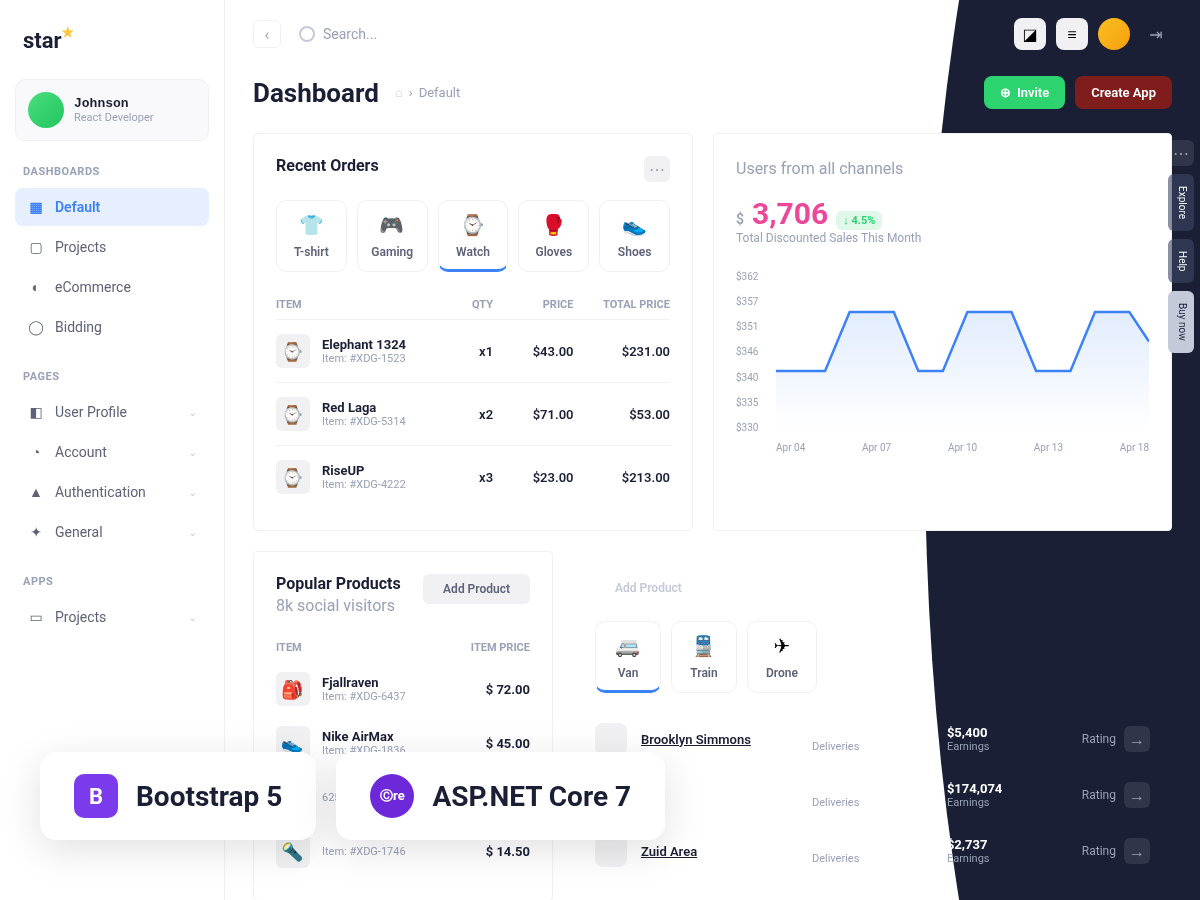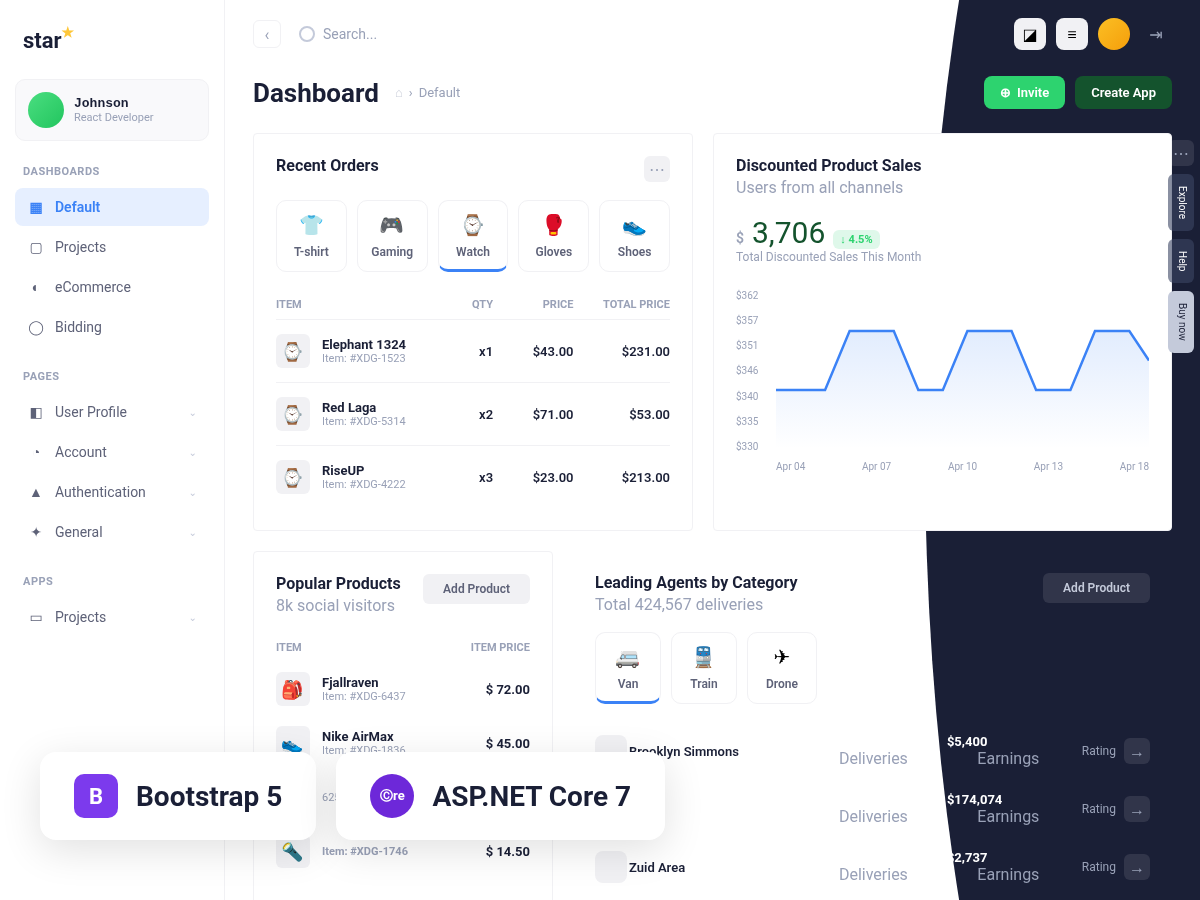--- a/index.html
+++ b/index.html
@@ -35,21 +35,21 @@
 .tb-avatar { width: 32px; height: 32px; border-radius: 50%; background: linear-gradient(135deg, #fbbf24, #f59e0b); }
 
 
 .page-header { display: flex; align-items: center; padding: 8px 28px 24px; }
 .page-title { font-size: 26px; font-weight: 700; color: #1a1f36; margin-right: 16px; }
 .breadcrumb { display: flex; align-items: center; color: #99a1b7; font-size: 13px; gap: 6px; }
 .breadcrumb .home-icon { opacity: 0.5;}
 .header-actions { margin-left: auto; display: flex; gap: 10px; }
 .btn { padding: 9px 16px; border-radius: 8px; font-size: 13px; font-weight: 600; border: none; cursor: pointer; display: flex; align-items: center; gap: 6px; }
 .btn-green { background: #2dd36f; color: #fff; }
-.btn-blue { background: #14532d; color: #fff; }
+.btn-blue { background: #7f1d1d; color: #fff; }
 
 
 .content { padding: 0 28px; display: grid; grid-template-columns: 440px 1fr; gap: 20px; }
 .card { background: #fff; border: 1px solid #f1f1f4; border-radius: 4px; padding: 22px; }
 .card-header { display: flex; justify-content: space-between; align-items: flex-start; margin-bottom: 18px; }
 .card-title { font-size: 16px; font-weight: 700; color: #1a1f36; }
 .card-subtitle { font-size: 16px; color: #99a1b7; margin-top: 3px; }
 .more-btn { width: 26px; height: 26px; border-radius: 6px; background: #f1f1f4; display: flex; align-items: center; justify-content: center; cursor: pointer; color: #99a1b7;}
 
 
@@ -65,45 +65,45 @@
 .table-row { display: grid; grid-template-columns: 2fr 0.7fr 1fr 1.2fr; align-items: center; padding: 14px 0; border-top: 1px solid #f1f1f4; }
 .tr-item { display: flex; align-items: center; gap: 12px; }
 .tr-thumb { width: 34px; height: 34px; border-radius: 6px; background: #f1f1f4; display:flex;align-items:center;justify-content:center;font-size:18px; }
 .tr-name { font-size: 13px; font-weight: 700; color: #1a1f36; }
 .tr-sku { font-size: 11px; color: #99a1b7; }
 .tr-val { text-align: right; font-size: 13px; font-weight: 600; color: #1a1f36; }
 
 
 .sales-amount { display: flex; align-items: baseline; gap: 8px; margin-top: 18px; }
 .sales-currency { font-size: 14px; color: #99a1b7; font-weight: 600; }
-.sales-value { font-size: 30px; font-weight: 400; color: #14532d; }
+.sales-value { font-size: 30px; font-weight: 700; color: #ec4899; }
 .sales-badge { background: #dff8ea; color: #2dd36f; font-size: 11px; font-weight: 700; padding: 3px 7px; border-radius: 6px; }
 .sales-sub { font-size: 12px; color: #99a1b7; margin-bottom: 18px; }
 .chart { position: relative; height: 190px; }
 .chart-ylabels { position: absolute; left: 0; top: 8px; bottom: 20px; display: flex; flex-direction: column; justify-content: space-between; font-size: 10px; color: #99a1b7; }
 .chart-xlabels { position: absolute; left: 40px; right: 0; bottom: 0; display: flex; justify-content: space-between; font-size: 10px; color: #99a1b7; }
 .chart-svg { position: absolute; left: 40px; right: 0; top: 0; bottom: 20px; }
 
 
 .content2 { padding: 20px 28px 0; display: grid; grid-template-columns: 300px 1fr; gap: 20px; }
 .prod-head { display: grid; grid-template-columns: 1fr auto; font-size: 11px; font-weight: 700; color: #99a1b7; padding: 8px 0; }
 .prod-row { display: flex; align-items: center; padding: 10px 0; }
 .prod-price { margin-left: auto; font-size: 13px; font-weight: 700; color: #1a1f36; }
 .add-btn { background: #f1f1f4; color: #5e6278; border: none; padding: 8px 20px; border-radius: 6px; font-size: 12px; font-weight: 600; cursor: pointer; }
 
 
 .agents-card { border: none; }
 .agent-tabs { display: flex; gap: 10px; margin-bottom: 18px; }
 .agent-tab { border: 1px solid #f1f1f4; border-radius: 10px; padding: 10px 18px; text-align: center; cursor: pointer; }
 .agent-tab.active { border-bottom: 3px solid #3b82f6; }
 .agent-row { display: grid; grid-template-columns: 1.5fr 0.9fr 0.9fr auto; align-items: center; padding: 12px 0; gap: 12px;}
-.agent-name { display: flex; align-items: center; gap: 2px; font-size: 13px; font-weight: 600; color: #1a1f36; }
+.agent-name { display: flex; align-items: center; gap: 14px; font-size: 13px; font-weight: 600; color: #1a1f36; text-decoration: underline; }
 .agent-avatar { width: 32px; height: 32px; border-radius: 8px; background: #f1f1f4; }
 .agent-stat { font-size: 13px; font-weight: 700; color: #fff; }
-.agent-stat-label { font-size: 16px; color: #99a1b7; text-align: center; }
+.agent-stat-label { font-size: 11px; color: #99a1b7; }
 .rating-btn { display: flex; align-items: center; gap: 8px; }
 .rating-text { font-size: 12px; color: #99a1b7; }
 .arrow-btn { width: 26px; height: 26px; border-radius: 6px; background: rgba(255,255,255,0.1); display: flex; align-items: center; justify-content: center; color: #99a1b7; cursor: pointer;}
 
 
 .side-rail { position: absolute; right: 6px; top: 140px; display: flex; flex-direction: column; gap: 8px; z-index: 5; }
 .rail-btn { background: rgba(60,70,100,0.6); color: #fff; font-size: 10px; padding: 12px 6px; border-radius: 6px; writing-mode: vertical-rl; cursor: pointer; text-align: center;}
 
 
 .tech-badges { position: absolute; bottom: 60px; left: 40px; display: flex; gap: 20px; z-index: 10; }
@@ -281,21 +281,20 @@
               </div>
     <div class="tr-val">x3</div>
               <div class="tr-val">$23.00</div>
               <div class="tr-val">$213.00</div>
             </div>
           </div>
       </div>
 
       <div class="card">
         <div>
-          <div class="card-title">Discounted Product Sales</div>
           <div class="card-subtitle">Users from all channels</div>
         </div>
         <div class="sales-amount">
           <span class="sales-currency">$</span>
           <span class="sales-value">3,706</span>
           <span class="sales-badge">↓ 4.5%</span>
         </div>
         <div class="sales-sub">Total Discounted Sales This Month</div>
         <div class="chart">
           <div class="chart-ylabels" id="chart-y">
@@ -362,35 +361,31 @@
             <div class="prod-row">
     <div class="tr-thumb"></div>
     <div style="margin-left:12px;">
                 <div class="tr-name"></div>
                 <div class="tr-sku">6254</div>
               </div>
     <div class="prod-price">5</div>
             </div>
             <div class="prod-row">
     <div class="tr-thumb">🔦</div>
-    <div style="margin-left:12px;font-weight:bold;">
+    <div style="margin-left:12px;">
                 <div class="tr-name"></div>
                 <div class="tr-sku">Item: #XDG-1746</div>
               </div>
     <div class="prod-price">$ 14.50</div>
             </div>
           </div>
       </div>
 
       <div class="card agents-card" style="background:transparent;">
         <div class="card-header">
-          <div>
-            <div class="card-title">Leading Agents by Category</div>
-            <div class="card-subtitle">Total 424,567 deliveries</div>
-          </div>
           <button class="add-btn" style="background:rgba(255,255,255,0.1);color:#c4cada;">Add Product</button>
         </div>
         <div class="agent-tabs">
           <div class="agent-tab active">
               <div class="cat-icon">🚐</div>
               <div class="cat-label">Van</div>
             </div>
           <div class="agent-tab">
               <div class="cat-icon">🚆</div>
               <div class="cat-label">Train</div>

